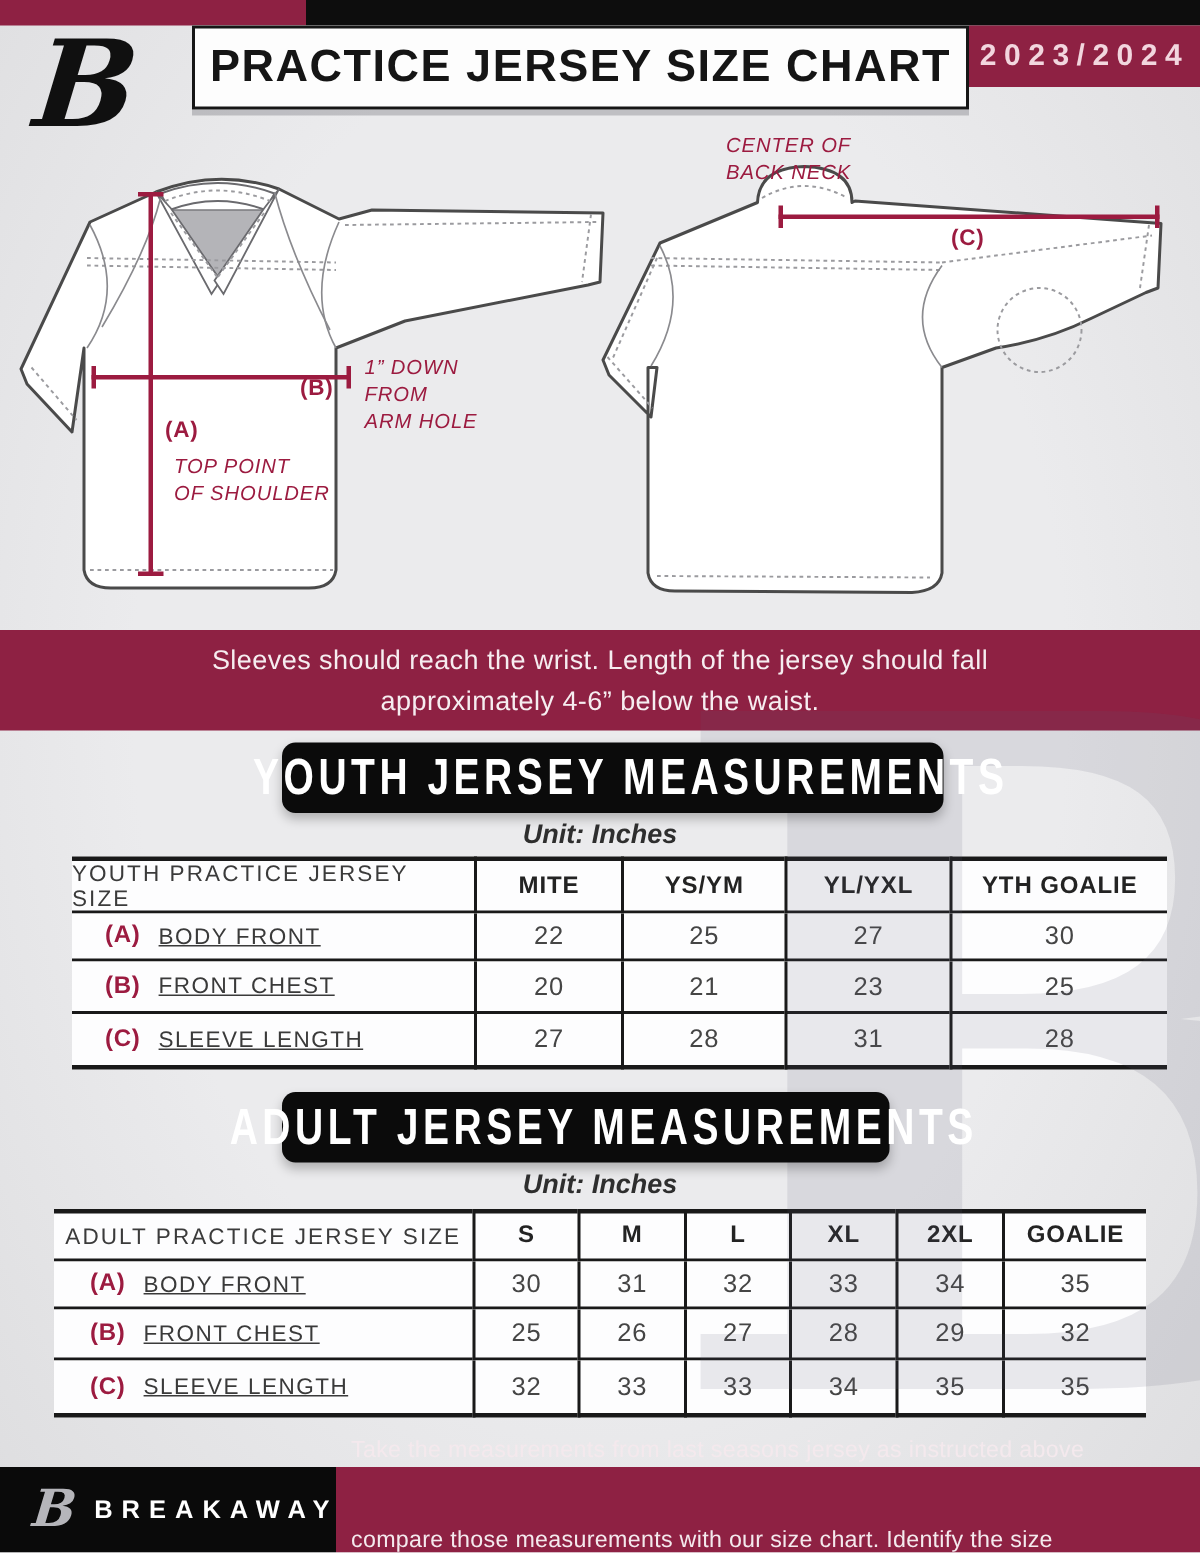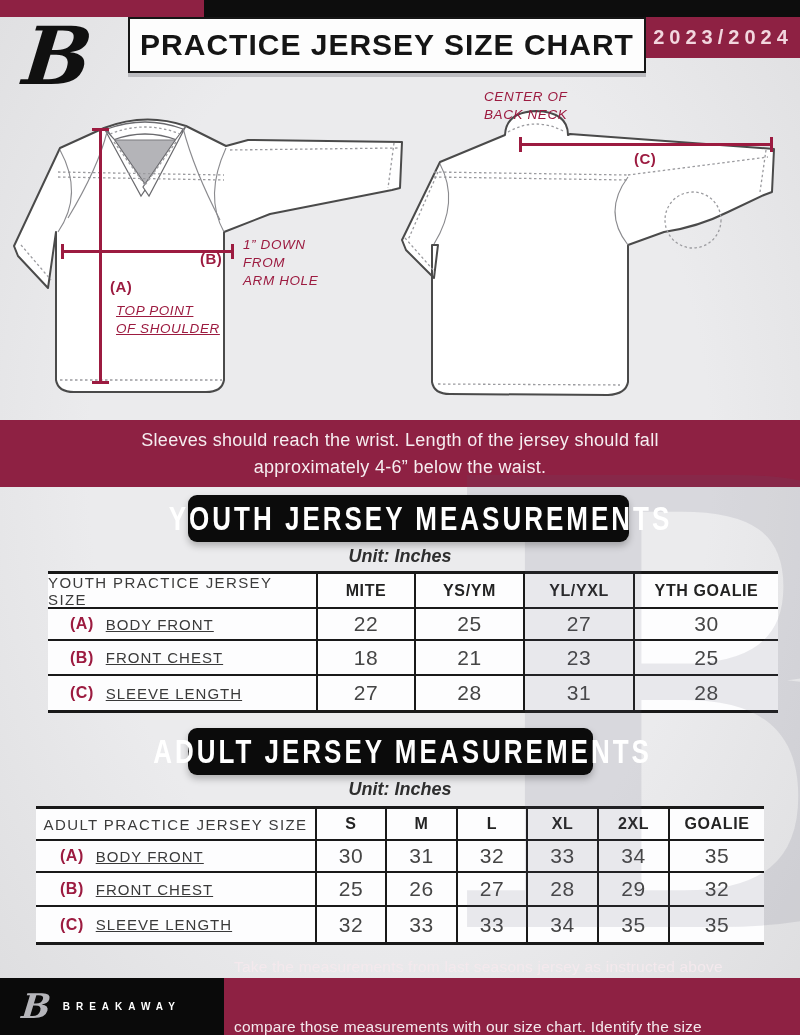--- a/index.html
+++ b/index.html
@@ -49,34 +49,34 @@
   .cell{background:#fdfdfe;box-sizing:border-box;display:flex;align-items:center;
         justify-content:center;border-bottom:2px solid #191919;}
   .cell.topline{border-top:3px solid #191919;}
   .cell.lastline{border-bottom:3px solid #191919;}
   .cell.vline{border-left:2px solid #191919;}
   .cell.labelcell{justify-content:flex-start;}
   .size-header{font-size:15px;letter-spacing:1.4px;color:#3b3b3b;}
   .col-header{font-size:16px;font-weight:bold;letter-spacing:0.6px;color:#232323;}
   .row-key{color:#9c1b40;font-weight:bold;font-size:16px;letter-spacing:0.5px;}
   .row-label{color:#3a3a3a;font-size:15px;letter-spacing:1px;margin-left:12px;text-decoration:underline;}
-  .val{font-size:21px;color:#454545;letter-spacing:0.5px;}
+  .val{font-size:17px;color:#454545;letter-spacing:0.5px;}
 
   
   .watermark{left:438px;top:468px;font-family:"DejaVu Serif","Liberation Serif",serif;
              font-weight:bold;font-size:620px;line-height:0.78;color:rgba(95,95,115,0.13);
              z-index:25;pointer-events:none;}
 
   
   .footer-black{left:0;top:978px;width:224px;height:57px;background:#0a0a0a;z-index:30;
                 display:flex;align-items:center;padding-left:22px;box-sizing:border-box;}
   .footer-logo{font-family:"DejaVu Serif","Liberation Serif",serif;font-style:italic;
                font-weight:bold;font-size:34px;color:#b5b5ba;transform:skewX(-6deg);
                line-height:0.9;}
-  .footer-brand{color:#ffffff;font-weight:bold;font-size:10px;letter-spacing:6px;
+  .footer-brand{color:#ffffff;font-weight:bold;font-size:17px;letter-spacing:6px;
                 margin-left:12px;}
   .footer-maroon{left:224px;top:978px;width:576px;height:57px;background:#8e2143;z-index:30;
                  display:flex;flex-direction:column;justify-content:center;
                  padding-left:10px;box-sizing:border-box;}
   .footer-maroon div{color:#f4e9ed;font-size:15.5px;line-height:19.5px;letter-spacing:0.2px;margin-top:40px;}
 </style>
 </head>
 <body>
 
 <div id="page">
@@ -146,21 +146,21 @@
   <div class="abs mline" style="left:519px;top:137px;width:3px;height:15px;"></div>
   <div class="abs mline" style="left:770px;top:137px;width:3px;height:15px;"></div>
 
   <div class="abs ann ann-key" style="left:200px;top:250px;">(B)</div>
   <div class="abs ann ann-note" style="left:243px;top:236px;">
     <div>1” DOWN</div>
     <div>FROM</div>
     <div>ARM HOLE</div>
   </div>
   <div class="abs ann ann-key" style="left:110px;top:278px;">(A)</div>
-  <div class="abs ann ann-note" style="left:116px;top:302px;text-decoration:underline;">
+  <div class="abs ann ann-note" style="left:116px;top:302px;">
     <div>TOP POINT</div>
     <div>OF SHOULDER</div>
   </div>
   <div class="abs ann ann-note" style="left:484px;top:88px;">
     <div>CENTER OF</div>
     <div>BACK NECK</div>
   </div>
   <div class="abs ann ann-key" style="left:634px;top:150px;">(C)</div>
 
   <div class="abs notice">
@@ -186,21 +186,21 @@
     </div>
     <div class="cell vline val">22</div>
     <div class="cell vline val">25</div>
     <div class="cell vline val">27</div>
     <div class="cell vline val">30</div>
 
     <div class="cell labelcell" style="padding-left:22px;">
       <span class="row-key">(B)</span>
       <span class="row-label">FRONT CHEST</span>
     </div>
-    <div class="cell vline val">18</div>
+    <div class="cell vline val">20</div>
     <div class="cell vline val">21</div>
     <div class="cell vline val">23</div>
     <div class="cell vline val">25</div>
 
     <div class="cell labelcell lastline" style="padding-left:22px;">
       <span class="row-key">(C)</span>
       <span class="row-label">SLEEVE LENGTH</span>
     </div>
     <div class="cell vline val lastline">27</div>
     <div class="cell vline val lastline">28</div>

